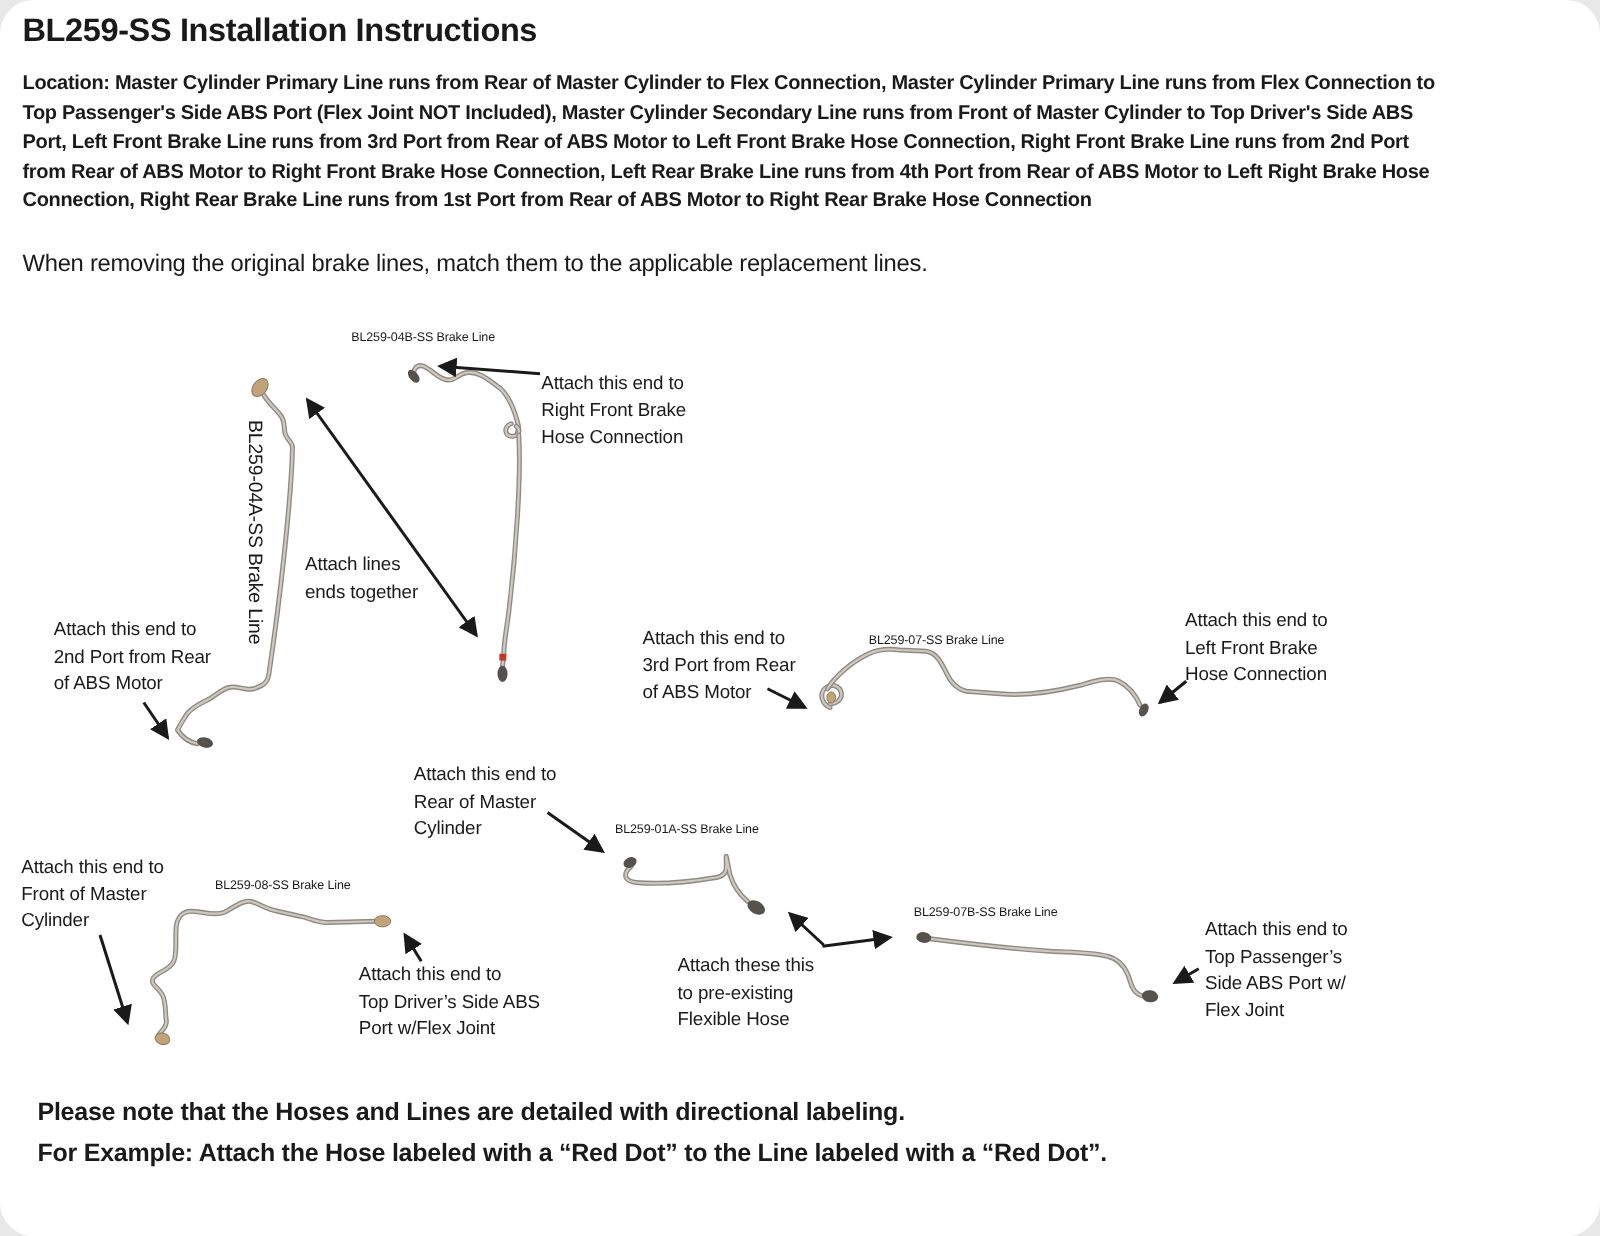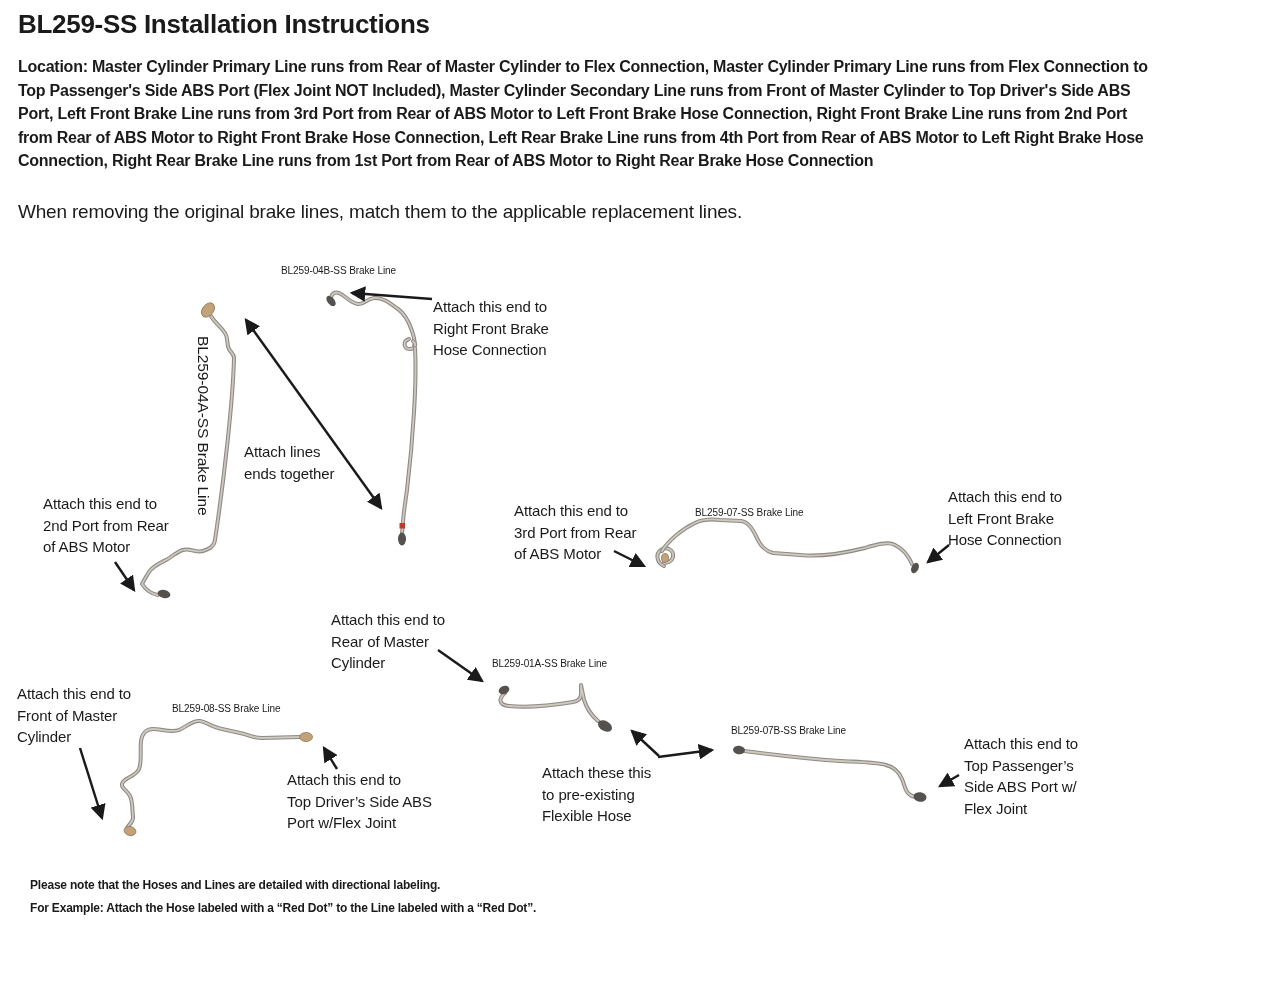--- a/index.html
+++ b/index.html
@@ -1,25 +1,25 @@
 <!DOCTYPE html>
 <html style="--ink: #1a1a1a; --paper: #ffffff; --tube: #cdc8c0; --tube-dark: #8f8a83; --fitting-dark: #55514d; --fitting-brass: #c2a379; --red-dot: #c0392b;"><head>
 <meta charset="utf-8">
 <style>
   html,body{margin:0;padding:0;background:#e8e8e8;}
   #screen{
     position:relative;width:1280px;height:989px;background:var(--paper,#fff);
-    overflow:hidden;font-family:"Liberation Sans",sans-serif;color:var(--ink,#1a1a1a);
+    overflow:hidden;font-family:"Liberation Sans",sans-serif;color:var(--ink,#1a1a1a);border-radius:27px;
   }
   .txt{position:absolute;white-space:pre-line;font-size:15px;line-height:21.5px;letter-spacing:-0.1px;}
   .label{font-size:10px;white-space:nowrap;}
   .title{font-size:26px;font-weight:bold;letter-spacing:-0.3px;white-space:nowrap;}
   .para{font-size:16px;font-weight:bold;line-height:23.5px;letter-spacing:-0.25px;width:1256px;}
   .note{font-size:19px;font-weight:normal;white-space:nowrap;letter-spacing:-0.2px;}
-  .footer{font-size:12px;font-weight:bold;line-height:23px;letter-spacing:-0.2px;}
+  .footer{font-size:20px;font-weight:bold;line-height:33px;letter-spacing:-0.2px;}
   .vertical{transform:rotate(90deg);transform-origin:0 0;white-space:nowrap;font-size:15.5px;}
   svg#diagram{position:absolute;left:0;top:0;}
   .tube-outer{fill:none;stroke:var(--tube-dark,#8f8a83);stroke-width:4;stroke-linecap:round;stroke-linejoin:round;}
   .tube-inner{fill:none;stroke:var(--tube,#c9c4bc);stroke-width:1.8;stroke-linecap:round;stroke-linejoin:round;}
   .arrow{fill:none;stroke:var(--ink,#1a1a1a);stroke-width:2.4;}
   .arrowhead{fill:var(--ink,#1a1a1a);}
   .fit-dark{fill:var(--fitting-dark,#55514d);}
   .fit-brass{fill:var(--fitting-brass,#c2a379);stroke:#8a7a5c;stroke-width:0.8;}
   .red-dot{fill:var(--red-dot,#c0392b);}
 </style>

